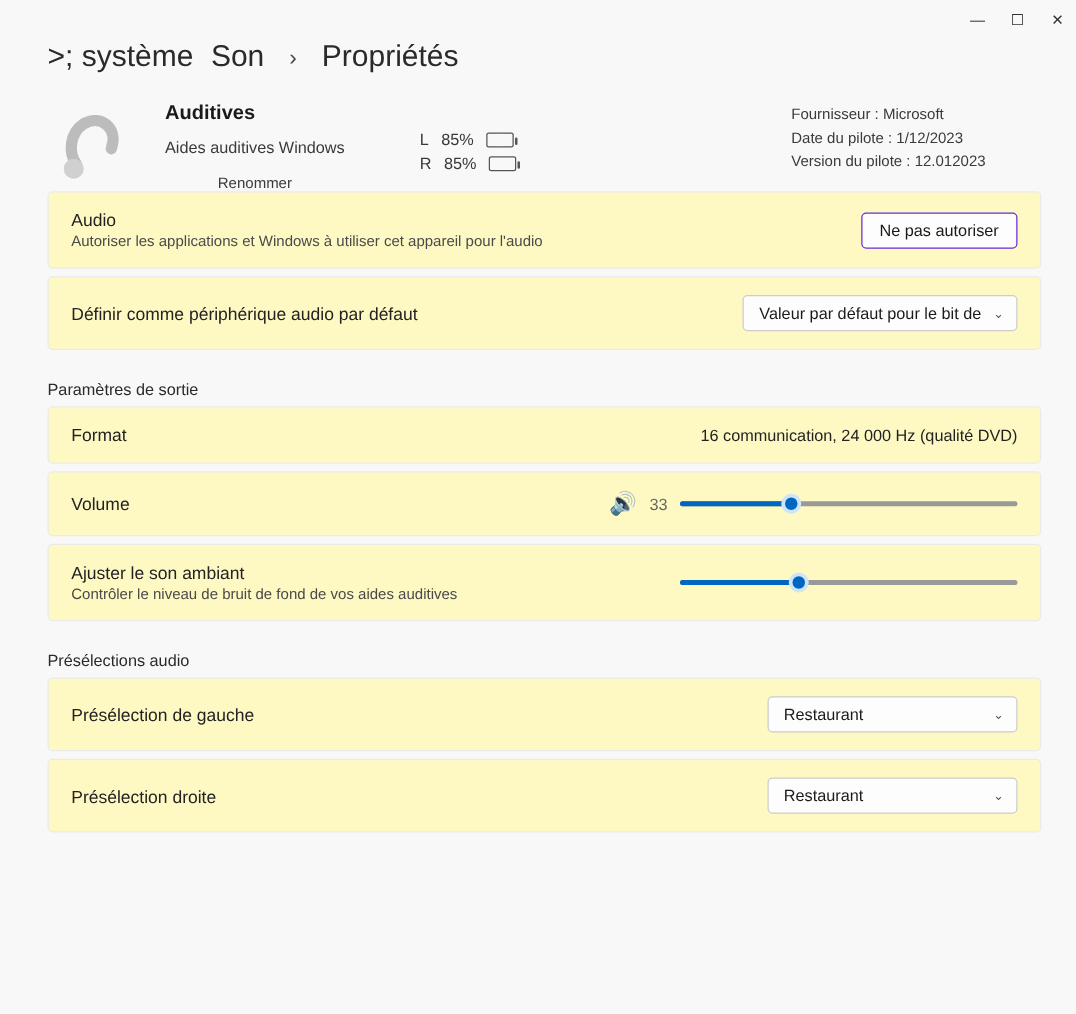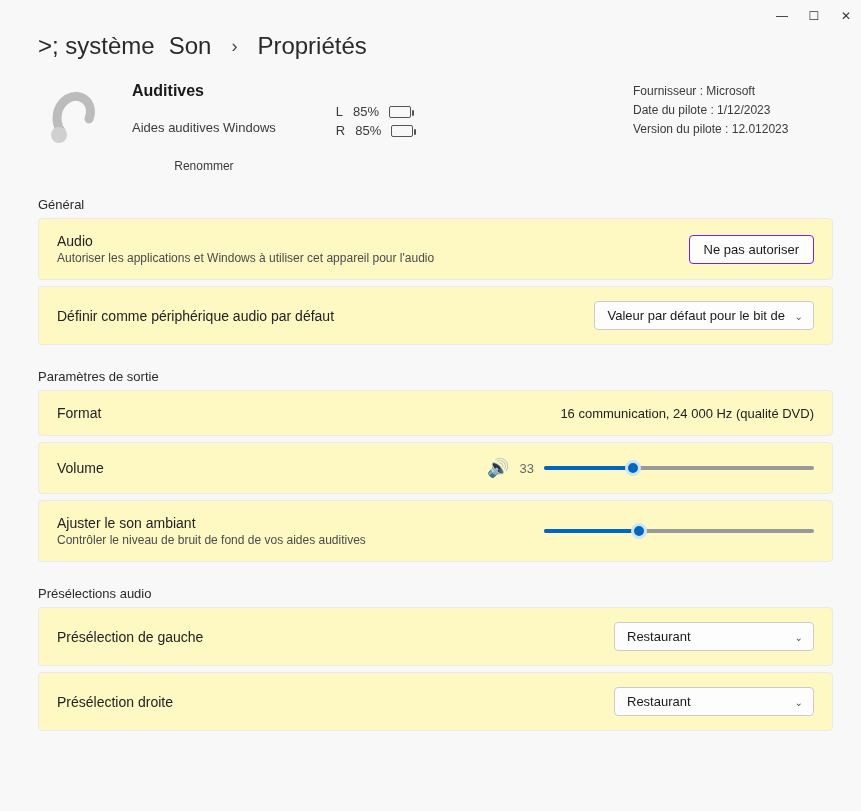--- a/index.html
+++ b/index.html
@@ -5,21 +5,21 @@
     * { box-sizing: border-box; margin: 0; padding: 0; }
     body { font-family: "Segoe UI", Tahoma, sans-serif; background: #f8f8f8; width: 861px; height: 811px; overflow: hidden; color: #1a1a1a; }
     .titlebar { height: 32px; display: flex; justify-content: flex-end; align-items: center; padding-right: 8px; gap: 18px; }
     .titlebar .btn { width: 14px; height: 14px; display: flex; align-items: center; justify-content: center; font-size: 12px; color: #333; cursor: pointer; }
     .content { padding: 0 28px 20px 38px; }
     .breadcrumb { display: flex; align-items: center; gap: 14px; font-size: 24px; color: #2a2a2a; }
     .breadcrumb .chev { font-size: 18px; color: #444; margin: 0 6px; }
     .device-row { display: flex; align-items: flex-start; margin-top: 22px; gap: 24px; }
     .device-icon { width: 70px; height: 70px; display: flex; align-items: center; justify-content: center; }
     .device-info { flex: 1; display: flex; gap: 60px; }
-    .device-left { display: flex; flex-direction: column; gap: 18px; }
+    .device-left { display: flex; flex-direction: column; gap: 8px; }
     .dev-title { font-size: 16px; font-weight: 600; }
     .dev-sub { font-size: 13px; color: #3a3a3a; margin-top: 2px; }
     .dev-rename { font-size: 12px; color: #3a3a3a; margin-top: 6px; cursor: pointer; text-align: center; }
     .battery-col { display: flex; flex-direction: column; gap: 4px; font-size: 13px; color: #3a3a3a; margin-top: 22px; }
     .battery-row { display: flex; align-items: center; gap: 10px; }
     .battery-icon { display:inline-block; width: 22px; height: 12px; border: 1.5px solid #555; border-radius: 2px; position: relative; }
     .battery-icon::after { content:''; position:absolute; right:-4px; top:3px; width:2px; height:6px; background:#555; border-radius:1px; }
     .battery-fill { height:100%; background:#555; }
     .meta-col { font-size: 12px; color: #3a3a3a; line-height: 1.6; margin-left: auto; min-width: 200px; }
     .section-label { font-size: 13px; color: #2a2a2a; margin-top: 24px; margin-bottom: 6px; }
@@ -84,21 +84,20 @@
         </div>
       </div>
     </div>
     <div class="meta-col">
       <div>Fournisseur : Microsoft</div>
       <div>Date du pilote : 1/12/2023</div>
       <div>Version du pilote : 12.012023</div>
     </div>
   </div>
 
-  <div class="section-label">Général</div>
 
   <div class="card">
     <div class="ct">
       <div class="ctitle">Audio</div>
       <div class="csub">Autoriser les applications et Windows à utiliser cet appareil pour l'audio</div>
     </div>
     <div class="right">
       <div class="btn-outline">Ne pas autoriser</div>
     </div>
   </div>

